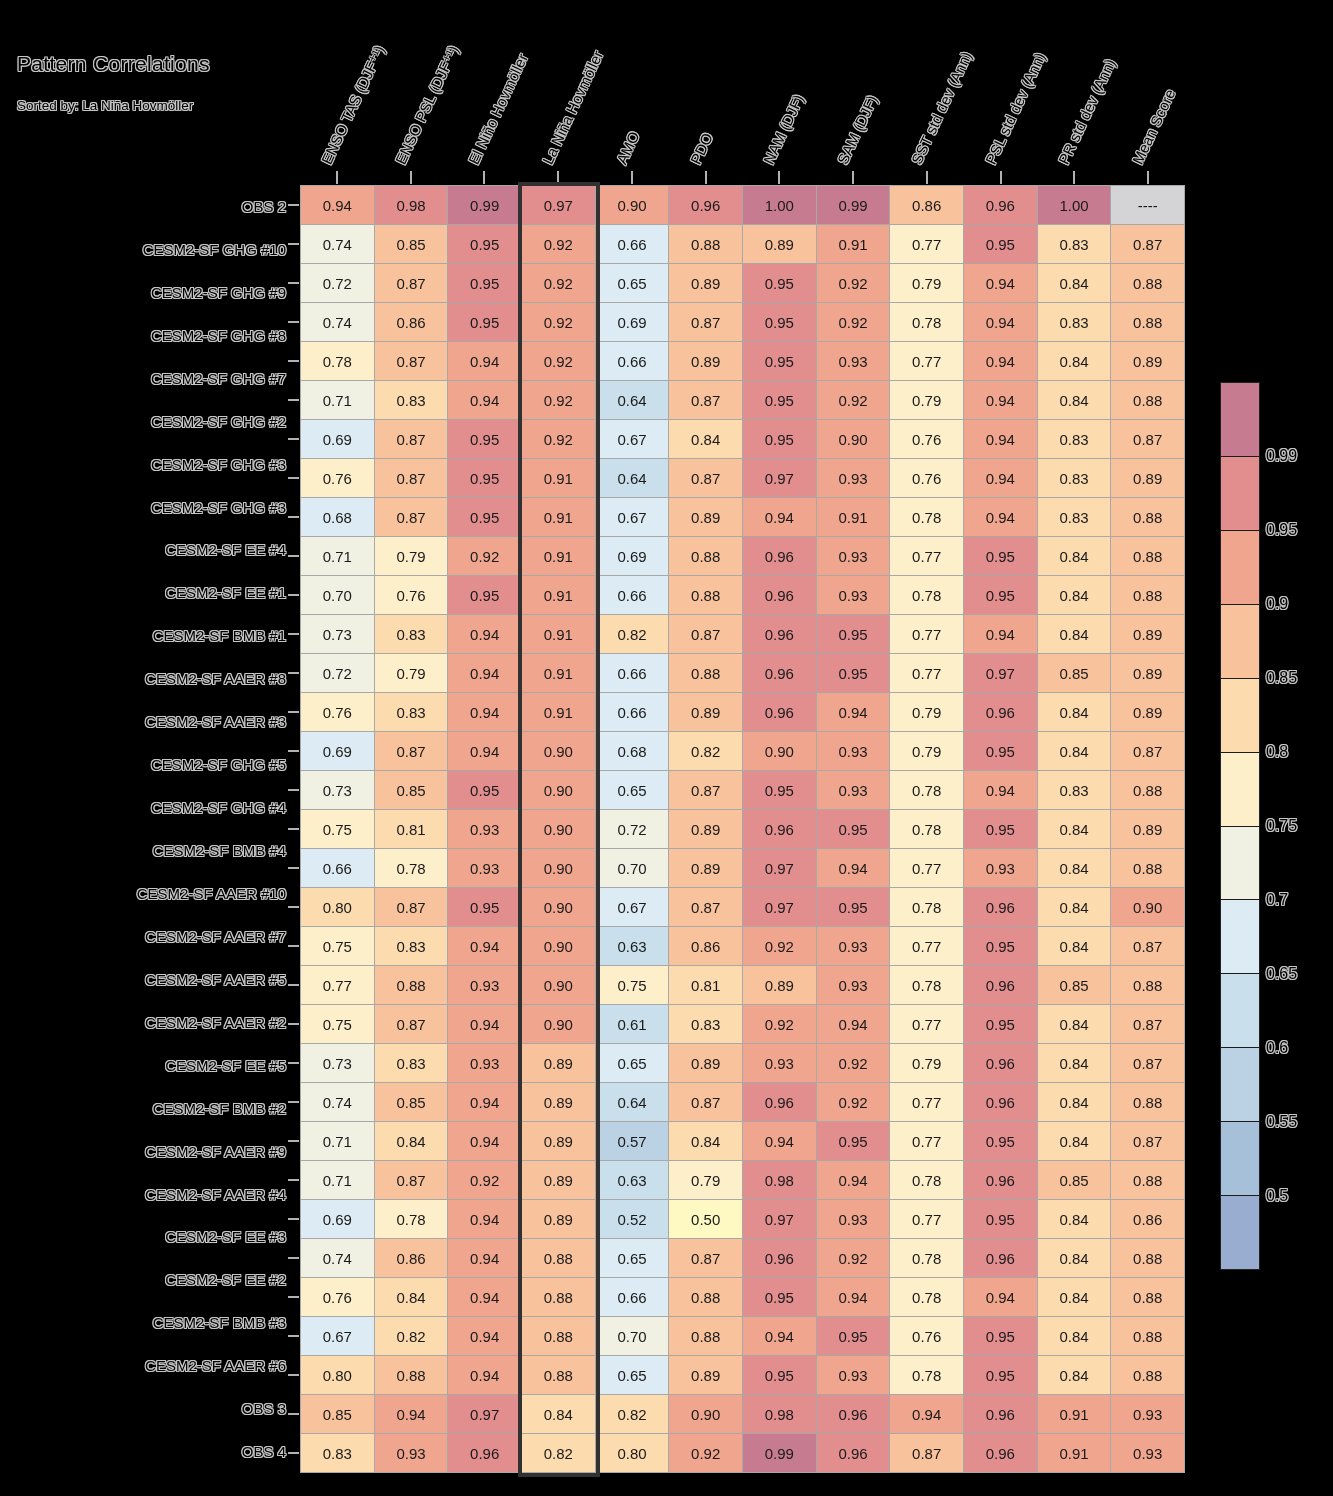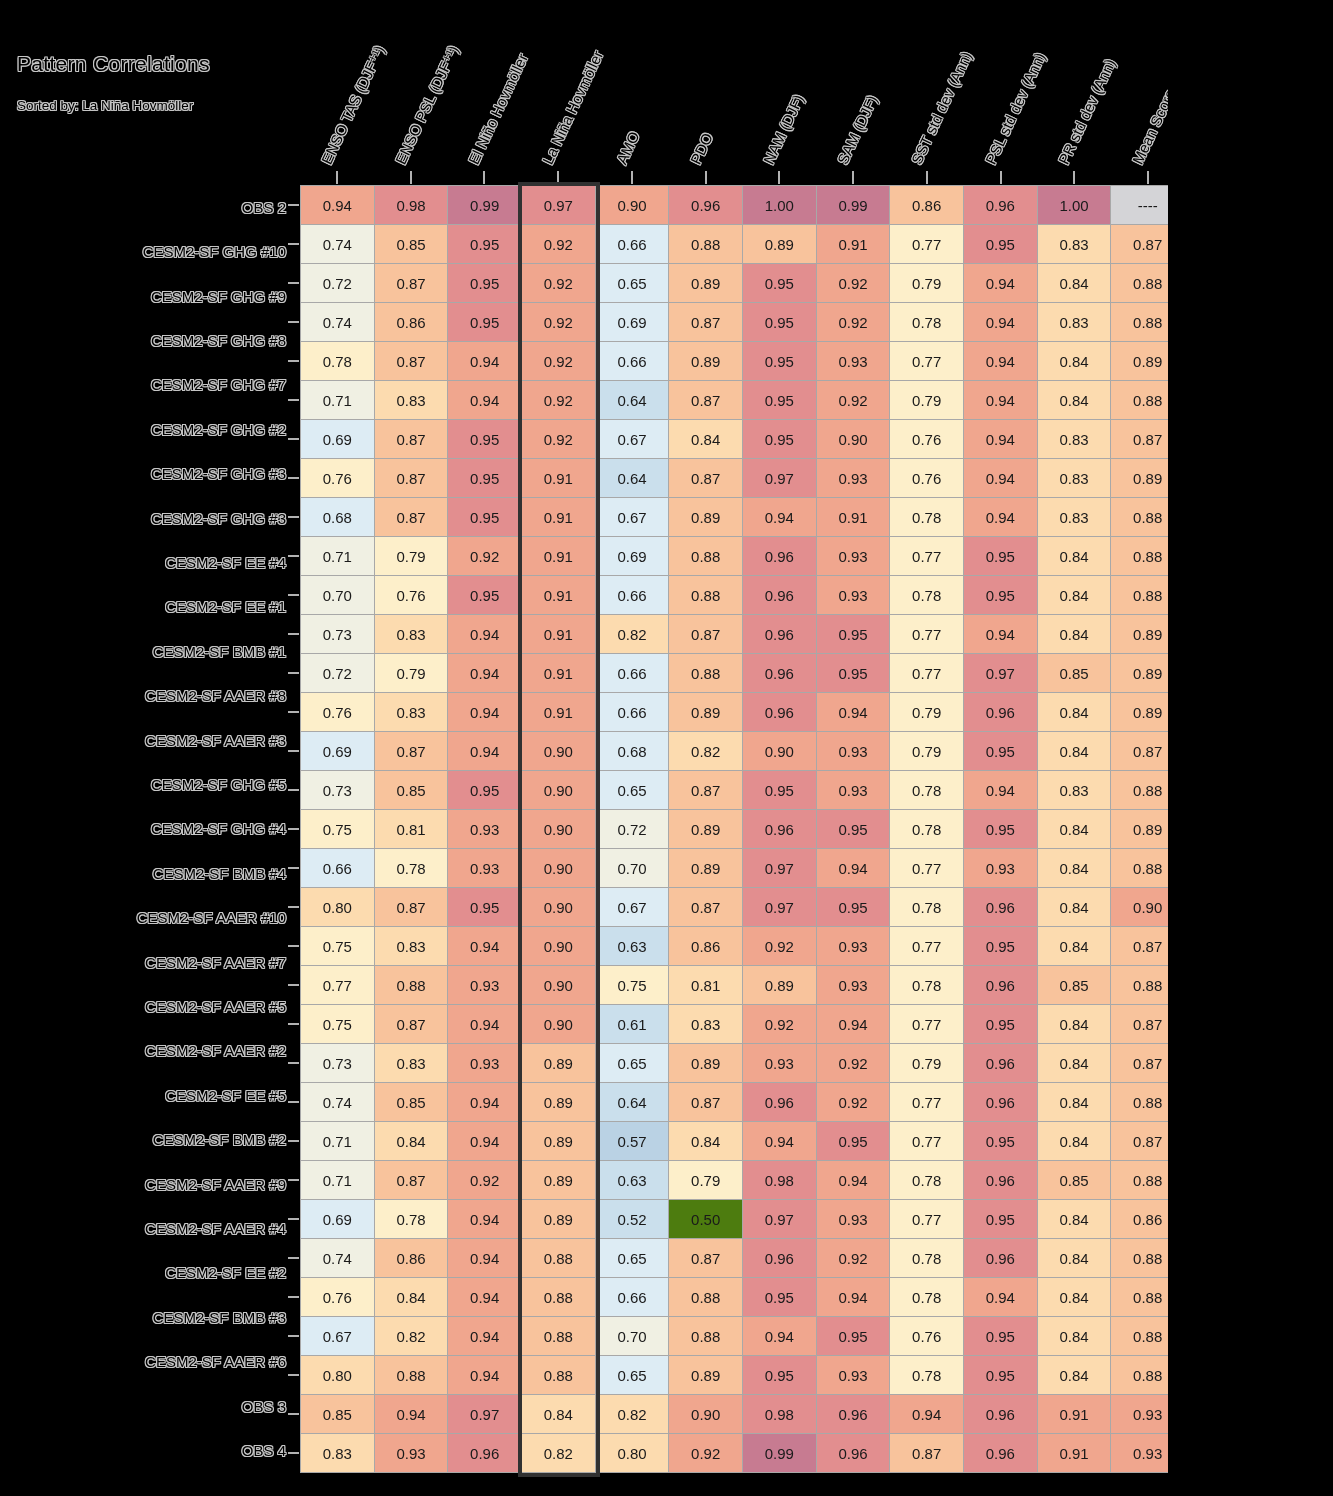--- a/index.html
+++ b/index.html
@@ -1,16 +1,16 @@
 <!DOCTYPE html>
 <html><head>
 <meta charset="utf-8">
 <style>
   html,body{margin:0;padding:0;background:#000;}
-  .fig{position:relative;width:1168px;height:1496px;background:#000;overflow:hidden;
+  .fig{position:relative;width:1333px;height:1496px;background:#000;overflow:hidden;
        font-family:"Liberation Sans","DejaVu Sans",sans-serif;}
   .hollow{color:#000;
     text-shadow:-1px -1px 0 #c6c6c6,1px -1px 0 #c6c6c6,-1px 1px 0 #c6c6c6,1px 1px 0 #c6c6c6,
                 -1px 0 0 #c6c6c6,1px 0 0 #c6c6c6,0 -1px 0 #c6c6c6,0 1px 0 #c6c6c6;}
   .title{position:absolute;left:17px;top:52px;font-size:21px;letter-spacing:.3px;}
   .subtitle{position:absolute;left:17px;top:98px;font-size:13.5px;}
   #grid{position:absolute;left:300px;top:185px;width:885px;height:1288px;
         display:grid;grid-template-columns:repeat(12,1fr);grid-template-rows:repeat(33,1fr);
         gap:1px;background:#a8a8a8;border:1px solid #a8a8a8;box-sizing:border-box;}
   .cell{display:flex;align-items:center;justify-content:center;
@@ -93,20 +93,21 @@
       <div class="row-label hollow">CESM2-SF GHG #4</div>
       <div class="row-label hollow">CESM2-SF BMB #4</div>
       <div class="row-label hollow">CESM2-SF AAER #10</div>
       <div class="row-label hollow">CESM2-SF AAER #7</div>
       <div class="row-label hollow">CESM2-SF AAER #5</div>
       <div class="row-label hollow">CESM2-SF AAER #2</div>
       <div class="row-label hollow">CESM2-SF EE #5</div>
       <div class="row-label hollow">CESM2-SF BMB #2</div>
       <div class="row-label hollow">CESM2-SF AAER #9</div>
       <div class="row-label hollow">CESM2-SF AAER #4</div>
+      <div class="row-label hollow">CESM2-SF EE #3</div>
       <div class="row-label hollow">CESM2-SF EE #2</div>
       <div class="row-label hollow">CESM2-SF BMB #3</div>
       <div class="row-label hollow">CESM2-SF AAER #6</div>
       <div class="row-label hollow">OBS 3</div>
       <div class="row-label hollow">OBS 4</div>
     </div>
   <div id="ticks">
       <div class="tick" style="left: 335.875px; top: 171px; width: 2px; height: 13px;"></div>
       <div class="tick" style="left: 409.625px; top: 171px; width: 2px; height: 13px;"></div>
       <div class="tick" style="left: 483.375px; top: 171px; width: 2px; height: 13px;"></div>
@@ -464,21 +465,21 @@
       <div class="cell" style="background: rgb(240, 166, 142);">0.94</div>
       <div class="cell" style="background: rgb(253, 239, 202);">0.78</div>
       <div class="cell" style="background: rgb(226, 142, 143);">0.96</div>
       <div class="cell" style="background: rgb(248, 195, 156);">0.85</div>
       <div class="cell" style="background: rgb(248, 195, 156);">0.88</div>
       <div class="cell" style="background: rgb(221, 236, 244);">0.69</div>
       <div class="cell" style="background: rgb(253, 239, 202);">0.78</div>
       <div class="cell" style="background: rgb(240, 166, 142);">0.94</div>
       <div class="cell" style="background: rgb(248, 195, 156);">0.89</div>
       <div class="cell" style="background: rgb(202, 223, 236);">0.52</div>
-      <div class="cell" style="background: #4d7c0f;">0.50</div>
+      <div class="cell" style="background: #fef9c3;">0.50</div>
       <div class="cell" style="background: rgb(226, 142, 143);">0.97</div>
       <div class="cell" style="background: rgb(240, 166, 142);">0.93</div>
       <div class="cell" style="background: rgb(253, 239, 202);">0.77</div>
       <div class="cell" style="background: rgb(226, 142, 143);">0.95</div>
       <div class="cell" style="background: rgb(252, 219, 175);">0.84</div>
       <div class="cell" style="background: rgb(248, 195, 156);">0.86</div>
       <div class="cell" style="background: rgb(240, 240, 227);">0.74</div>
       <div class="cell" style="background: rgb(248, 195, 156);">0.86</div>
       <div class="cell" style="background: rgb(240, 166, 142);">0.94</div>
       <div class="cell" style="background: rgb(248, 195, 156);">0.88</div>
@@ -568,17 +569,17 @@
     </div>
   <div id="colorbar-labels">
       <div class="cb-label hollow" style="top: 448px;">0.99</div>
       <div class="cb-label hollow" style="top: 522px;">0.95</div>
       <div class="cb-label hollow" style="top: 596px;">0.9</div>
       <div class="cb-label hollow" style="top: 670px;">0.85</div>
       <div class="cb-label hollow" style="top: 744px;">0.8</div>
       <div class="cb-label hollow" style="top: 818px;">0.75</div>
       <div class="cb-label hollow" style="top: 892px;">0.7</div>
       <div class="cb-label hollow" style="top: 966px;">0.65</div>
-      <div class="cb-label hollow" style="top: 1064px;">0.6</div>
+      <div class="cb-label hollow" style="top: 1040px;">0.6</div>
       <div class="cb-label hollow" style="top: 1114px;">0.55</div>
       <div class="cb-label hollow" style="top: 1188px;">0.5</div>
     </div>
 </div>
 
 </body></html>

